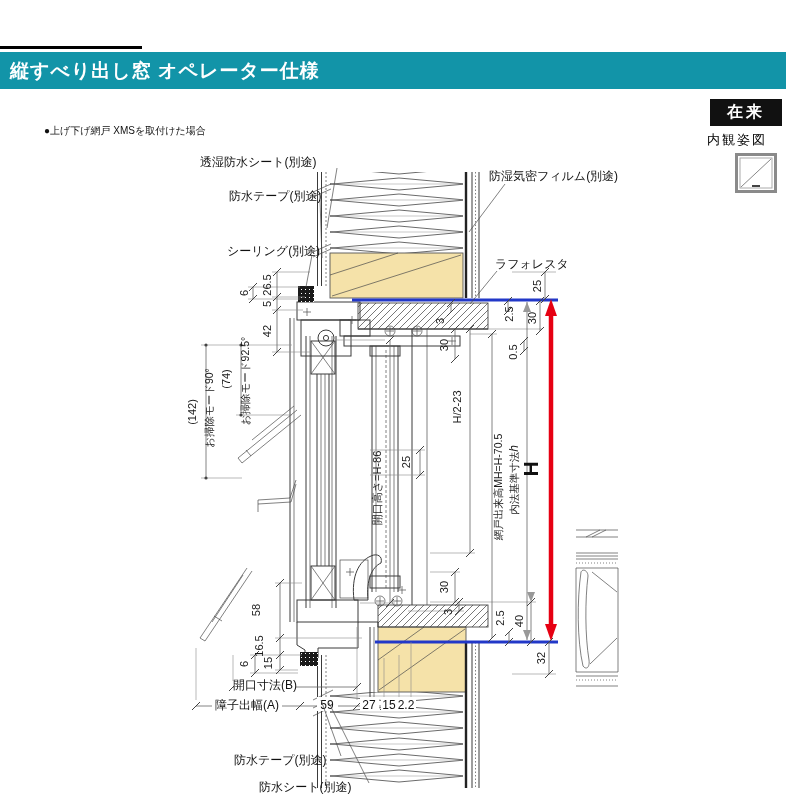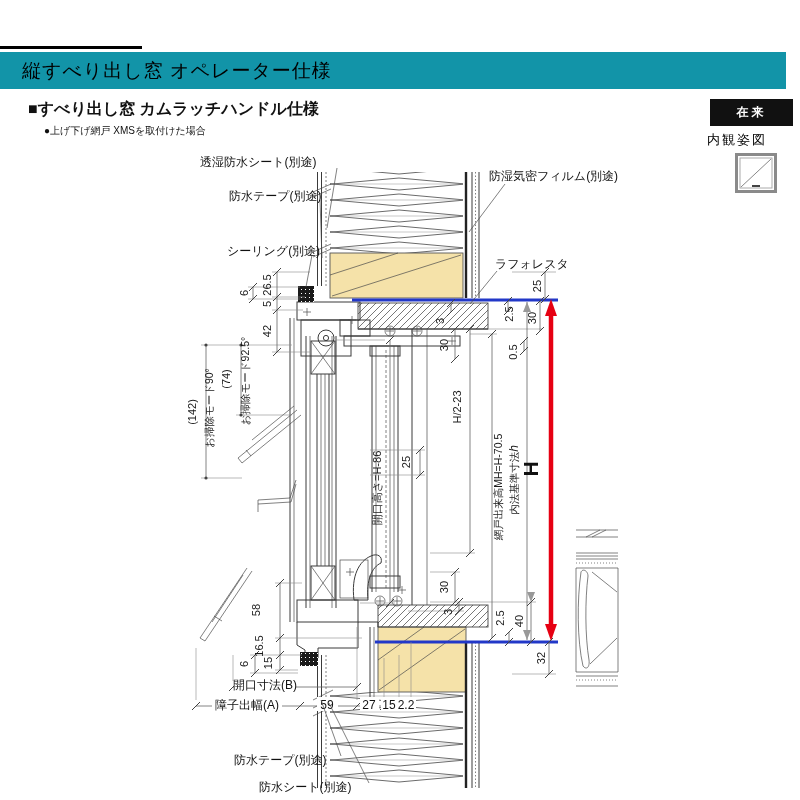--- a/index.html
+++ b/index.html
@@ -2,25 +2,25 @@
 <html><head>
 <meta charset="utf-8">
 <style>
   html,body{margin:0;padding:0;background:#ffffff;}
   #stage{position:relative;width:800px;height:800px;background:#fff;overflow:hidden;
          font-family:"Liberation Sans",sans-serif;color:#111;}
   .abs{position:absolute;}
   #title{left:6px;top:2px;font-size:37px;font-weight:bold;letter-spacing:2px;color:#000;}
   #title-rule{left:0;top:46px;width:142px;height:3px;background:#000;}
   #banner{left:0;top:52px;width:786px;height:37px;background:#1294A8;display:flex;align-items:center;}
-  #banner span{color:#000000;font-weight:normal;font-size:19px;letter-spacing:1px;padding-left:22px;}
+  #banner span{color:#ffffff;font-weight:bold;font-size:19px;letter-spacing:1px;padding-left:10px;}
   #spec1{left:28px;top:99px;font-size:16px;font-weight:bold;color:#111;}
   #spec2{left:44px;top:124px;font-size:10px;color:#111;}
-  #badge{left:710px;top:99px;width:83px;height:27px;background:#111;color:#fff;
-         display:flex;align-items:center;justify-content:center;font-size:12px;font-weight:bold;letter-spacing:3px;}
+  #badge{left:710px;top:99px;width:72px;height:27px;background:#111;color:#fff;
+         display:flex;align-items:center;justify-content:center;font-size:16px;font-weight:bold;letter-spacing:3px;}
   #badge-caption{left:707px;top:131px;font-size:13px;letter-spacing:2px;color:#000000;}
   #corner-icon{left:735px;top:153px;}
   svg text{font-family:"Liberation Sans",sans-serif;fill:#111;}
   .ln{stroke:#3b3b3b;stroke-width:1;fill:none;}
   .lnthin{stroke:#4a4a4a;stroke-width:0.7;fill:none;}
   .dim{stroke:#666;stroke-width:0.8;fill:none;}
   .ext{stroke:#8a8a8a;stroke-width:0.6;fill:none;}
   .tickln{stroke:#444;stroke-width:1;}
   .dtxt{font-size:11px;fill:#1a1a1a;}
   .dtxts{font-size:10.5px;fill:#1a1a1a;}
@@ -33,21 +33,20 @@
 </style>
 </head>
 <body>
 
 <div id="stage">
 
   <div id="title-rule" class="abs"></div>
   <div id="banner" class="abs">
     <span>縦すべり出し窓 オペレーター仕様</span>
   </div>
-  <div id="spec1" class="abs">■すべり出し窓 カムラッチハンドル仕様</div>
   <div id="spec2" class="abs">●上げ下げ網戸 XMSを取付けた場合</div>
   <div id="badge" class="abs">在来</div>
   <div id="badge-caption" class="abs">内観姿図</div>
   <div id="corner-icon" class="abs">
     <svg width="42" height="40" viewBox="0 0 42 40">
       <rect x="1.5" y="1.5" width="39" height="37" fill="#fff" stroke="#8a8a8a" stroke-width="3"></rect>
       <rect x="5" y="5" width="32" height="30" fill="#fff" stroke="#aaa" stroke-width="1"></rect>
       <line x1="6" y1="34" x2="36" y2="6" stroke="#888" stroke-width="1"></line>
       <line x1="17" y1="33" x2="25" y2="33" stroke="#444" stroke-width="2"></line>
     </svg>

